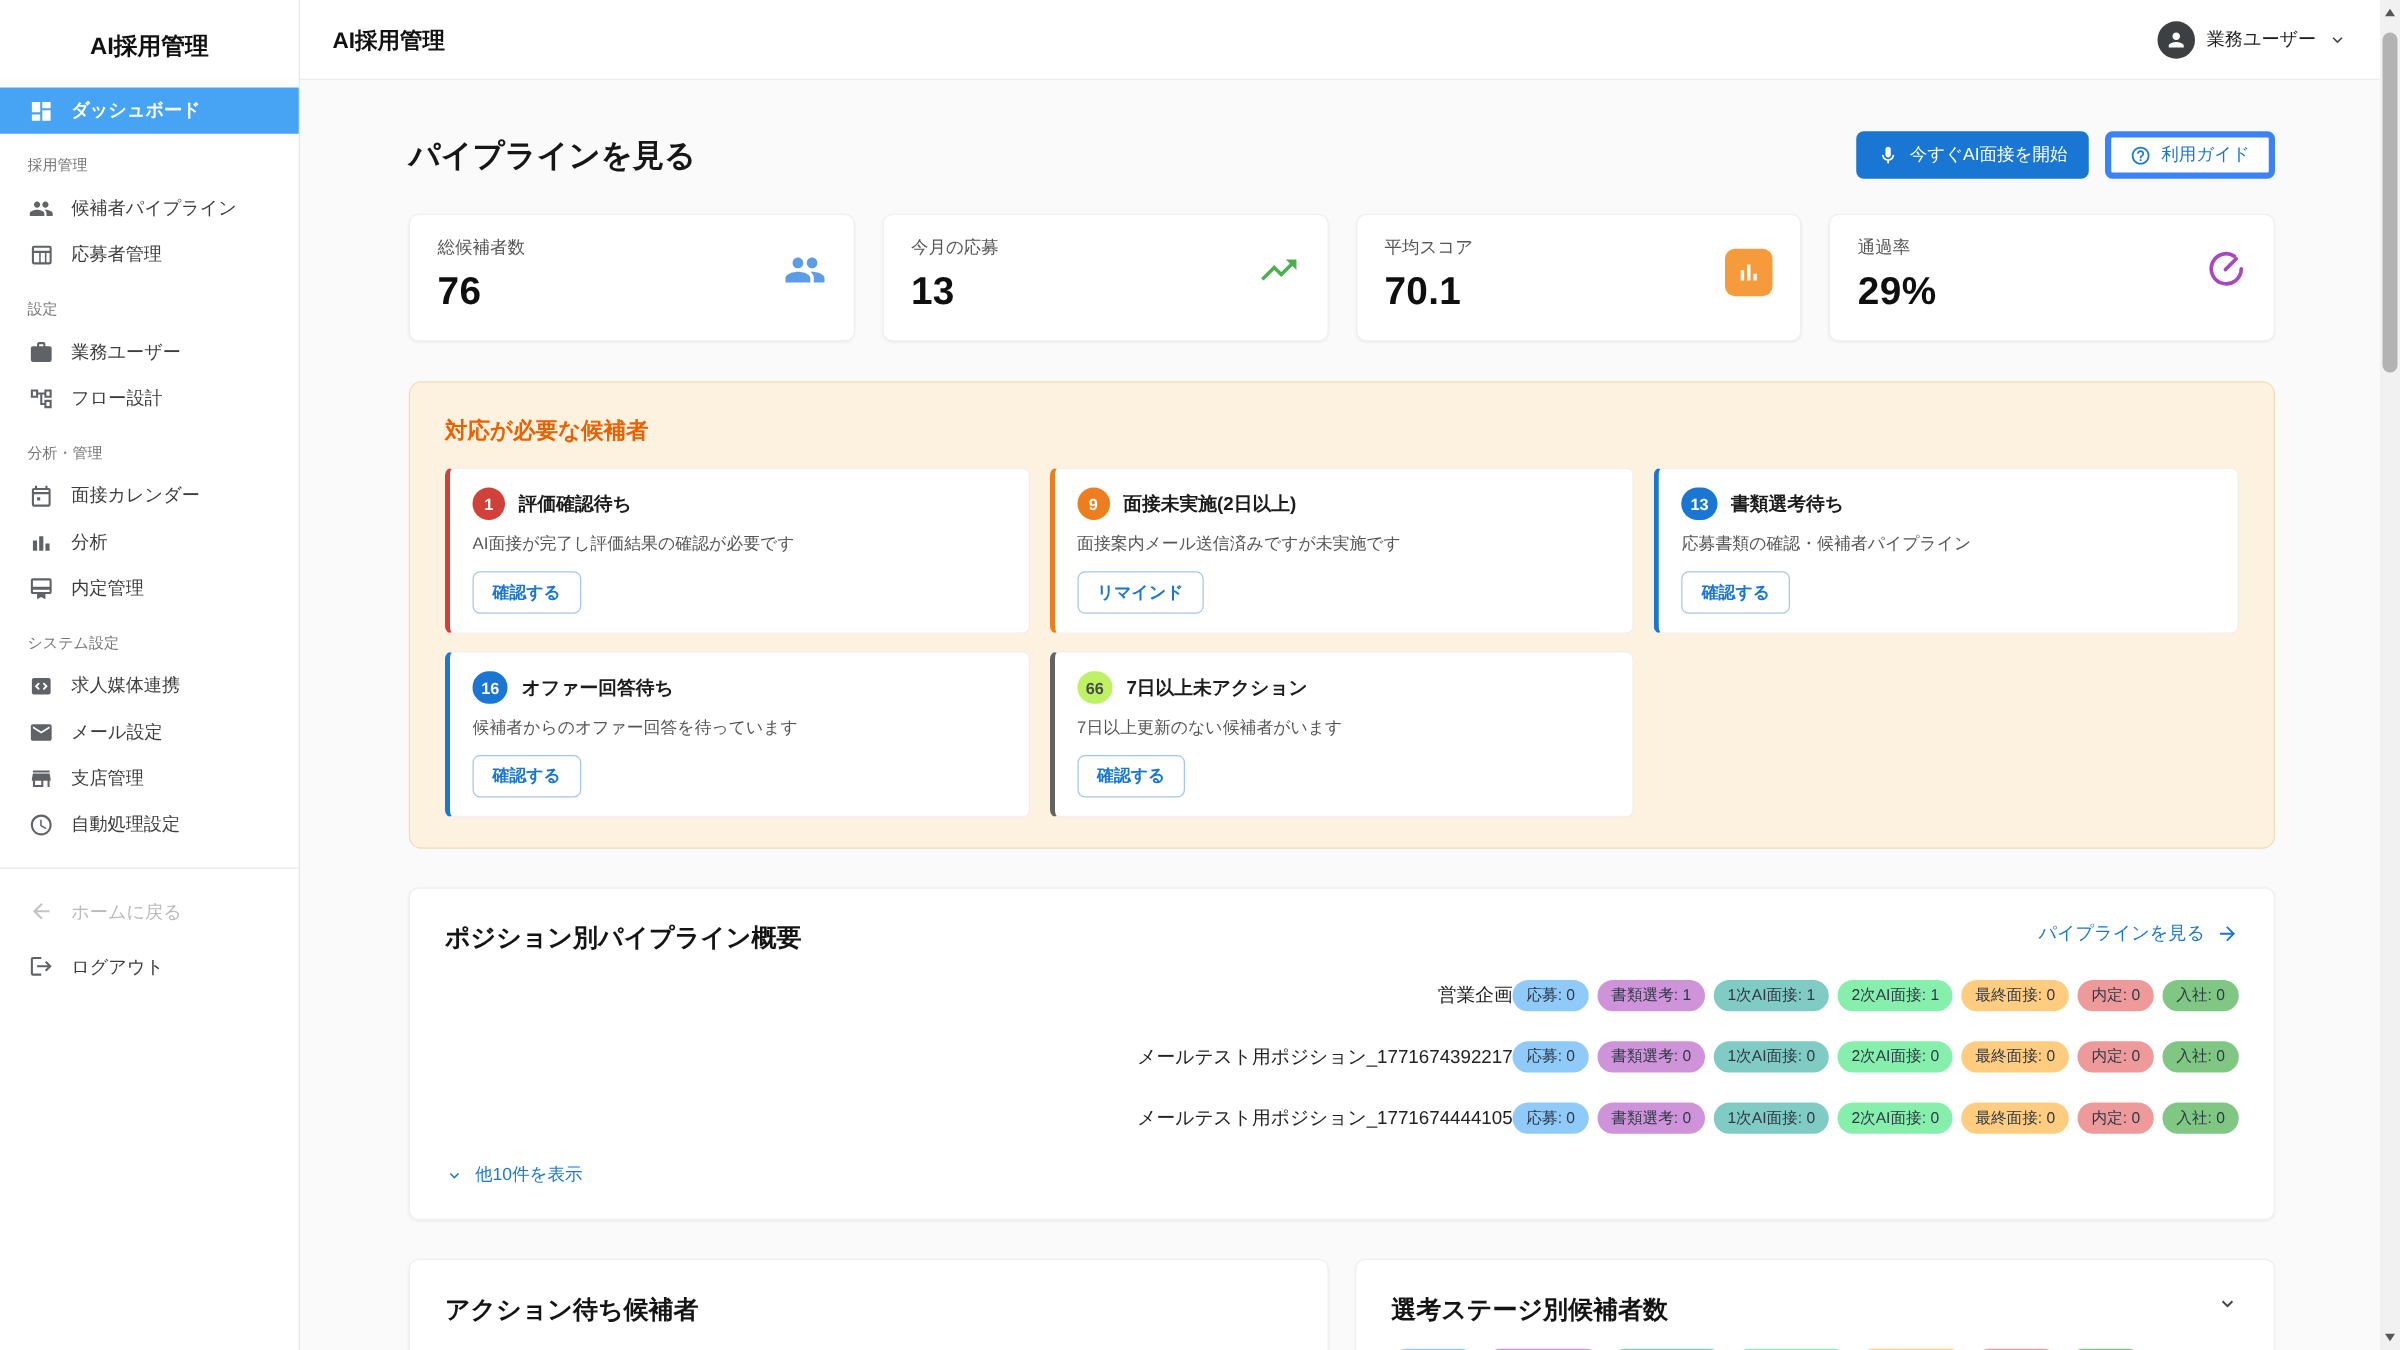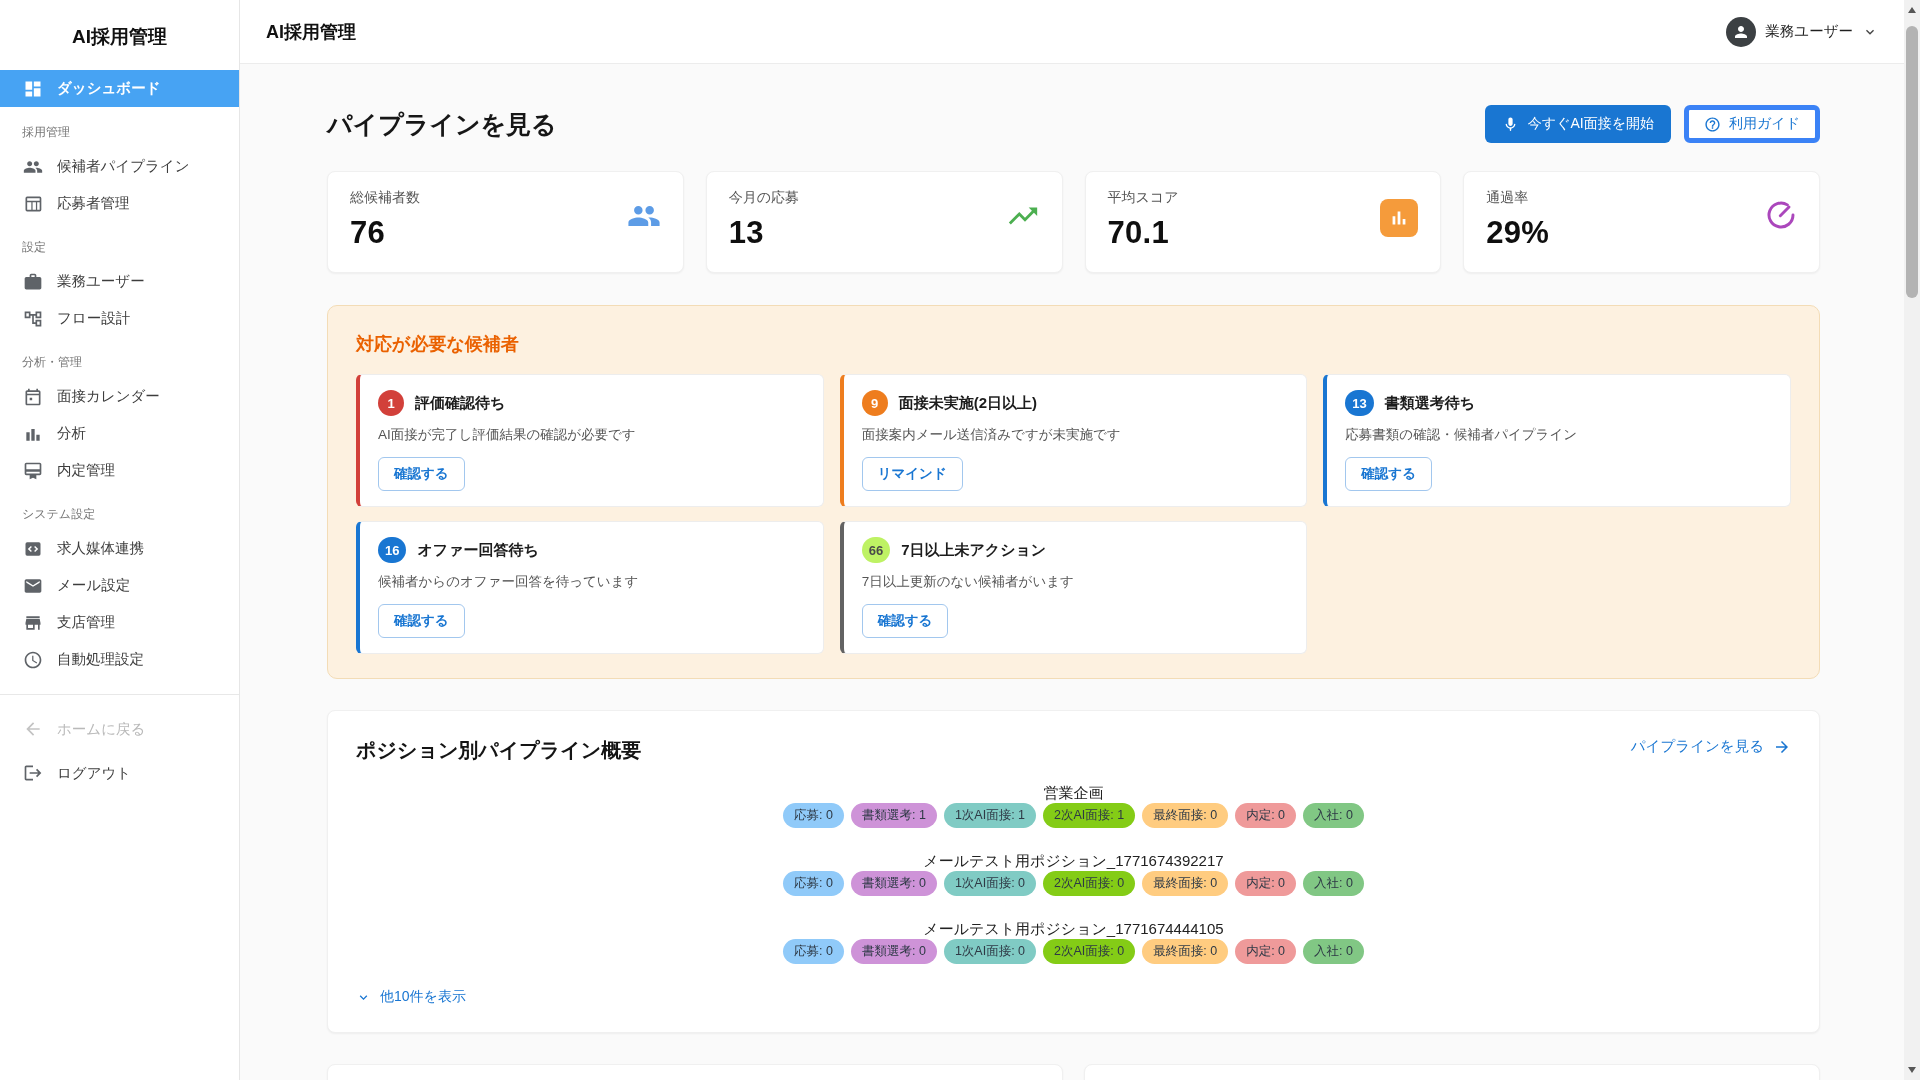--- a/index.html
+++ b/index.html
@@ -87,27 +87,27 @@
     font-size:13.5px; font-weight:bold; padding:7px 15px; cursor:pointer; font-family:inherit; }
 
   
   .panel { background:#fff; border:1px solid #f0f0f0; border-radius:8px;
     box-shadow:0 1px 2px rgba(0,0,0,.05); margin-top:31px; padding:26px 28px; }
   .panel-head { display:flex; justify-content:space-between; align-items:flex-start; }
   .panel-title { font-size:20px; font-weight:bold; color:#141414; }
   .link { color:#1976d2; font-size:14.5px; display:flex; align-items:center; gap:9px; cursor:pointer; }
 
   .pipe-rows { margin-top:8px; }
-  .pipe-row { display:flex; justify-content:flex-end; align-items:center; padding:12px 0;flex-direction:column; }
+  .pipe-row { display:flex; justify-content:flex-end; align-items:center; padding:12px 0; }
   .pipe-name { font-size:15px; color:#222; }
   .badges { display:flex; gap:7px; }
   .badge { border-radius:999px; padding:4px 11px; font-size:12.5px; color:#2e3945;
     white-space:nowrap; font-weight:500; }
   .st0 { background:#90caf9; } .st1 { background:#ce93d8; } .st2 { background:#80cbc4; }
-  .st3 { background:#84cc16; } .st4 { background:#ffcc80; } .st5 { background:#ef9a9a; }
+  .st3 { background:#86efac; } .st4 { background:#ffcc80; } .st5 { background:#ef9a9a; }
   .st6 { background:#81c784; }
   .show-more { color:#1976d2; font-size:14px; display:flex; gap:9px; align-items:center;
     margin-top:12px; cursor:pointer; }
 
   
   .bottom { display:grid; grid-template-columns:1fr 1fr; gap:21px; margin-top:31px; }
   .bottom .panel { margin-top:0; height:300px; overflow:hidden; }
   .tbl-head { display:flex; font-size:13.5px; font-weight:bold; color:#2d2d2d;
     padding:22px 0 13px 22px; border-bottom:1px solid #e6e6e6; }
   .summary-badges { display:flex; gap:7px; margin-top:18px; flex-wrap:wrap; }

